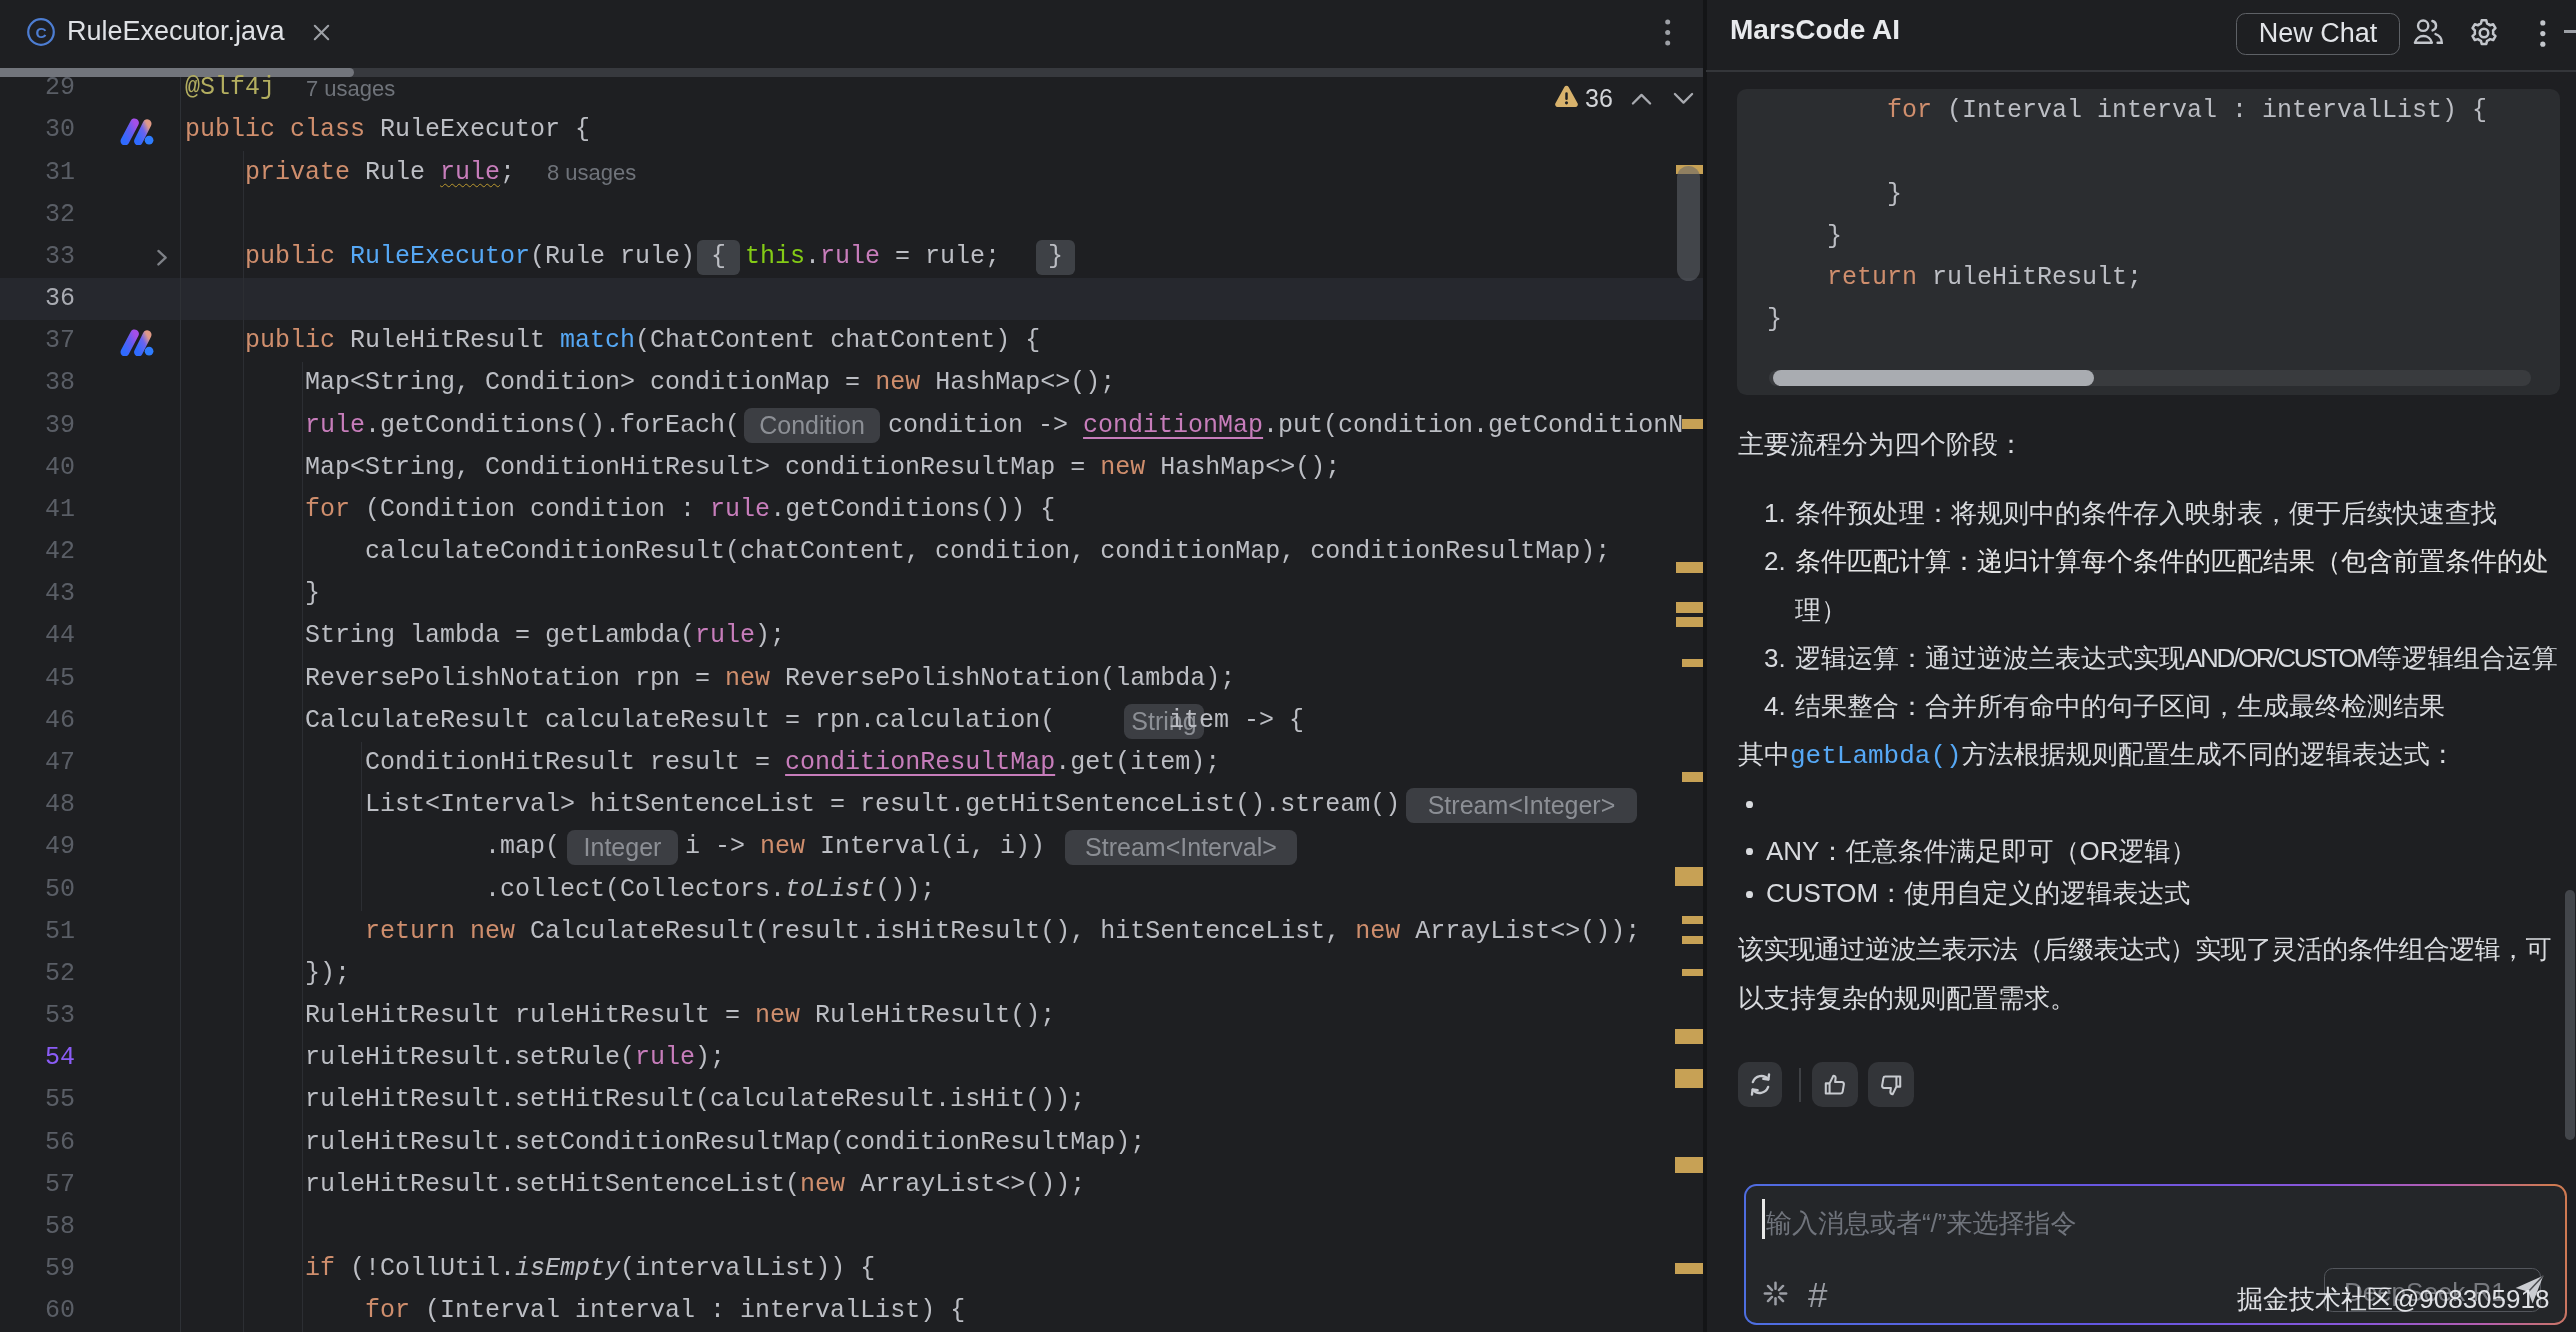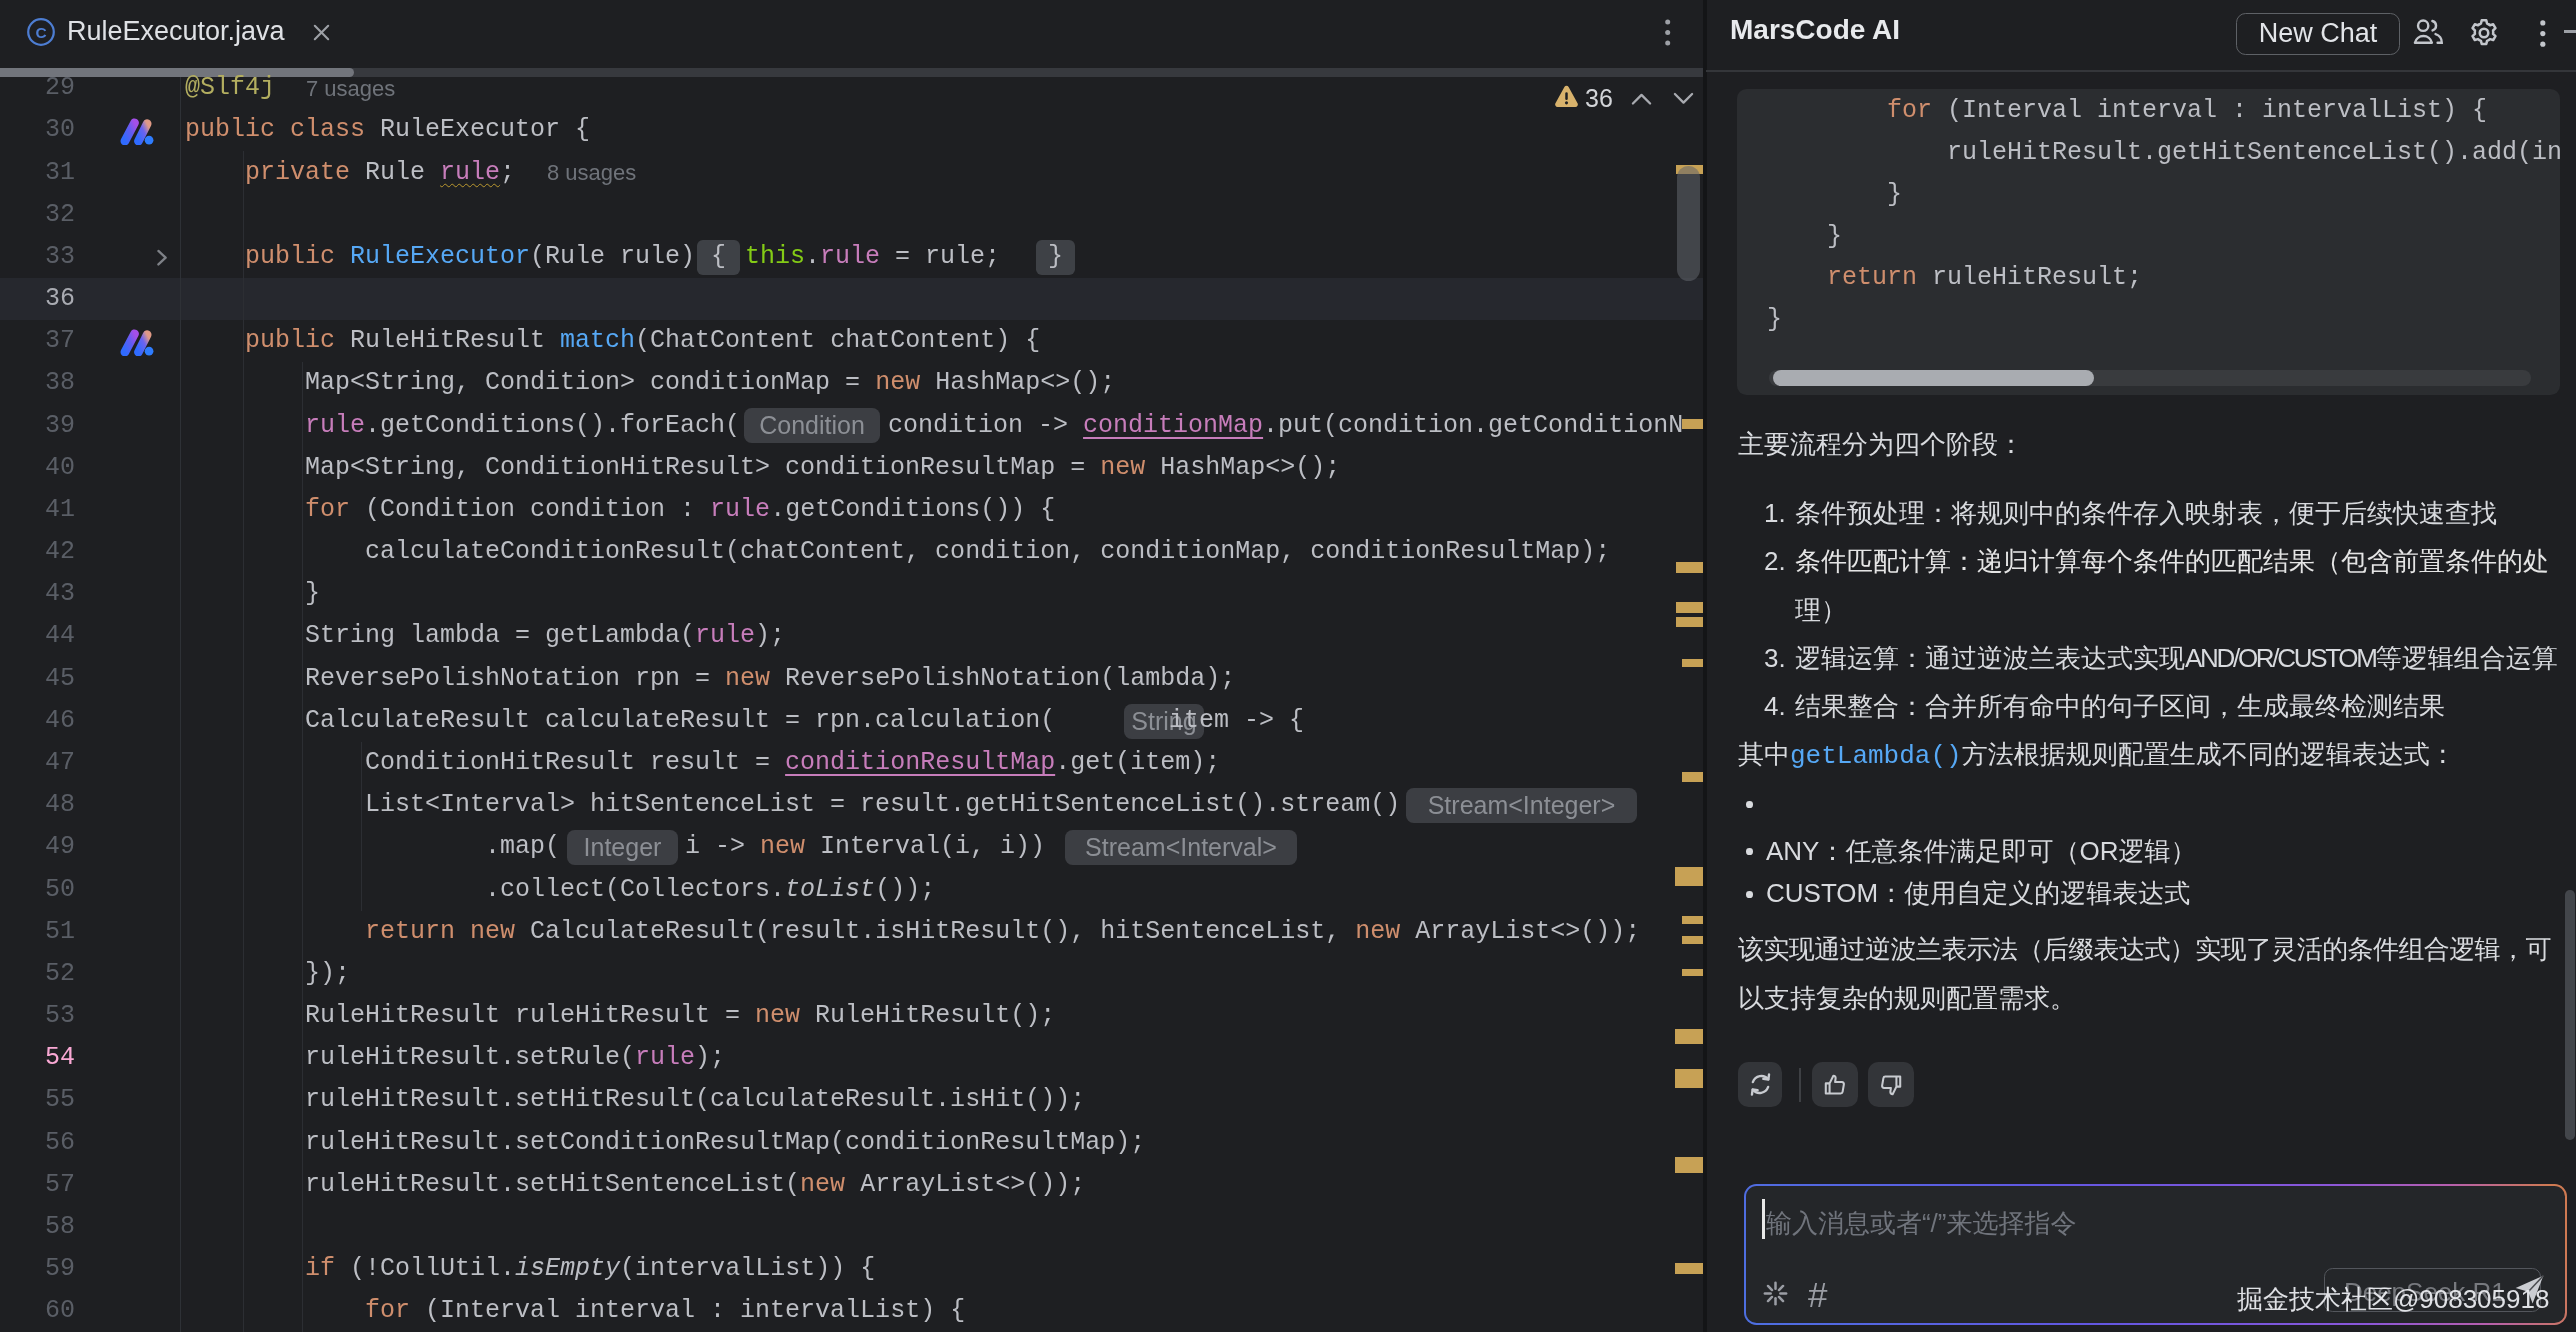--- a/index.html
+++ b/index.html
@@ -61,21 +61,21 @@
     <div class="num" style="left:0;top:615px;color:#5a5e66">44</div>
     <div class="num" style="left:0;top:658px;color:#5a5e66">45</div>
     <div class="num" style="left:0;top:700px;color:#5a5e66">46</div>
     <div class="num" style="left:0;top:742px;color:#5a5e66">47</div>
     <div class="num" style="left:0;top:784px;color:#5a5e66">48</div>
     <div class="num" style="left:0;top:826px;color:#5a5e66">49</div>
     <div class="num" style="left:0;top:869px;color:#5a5e66">50</div>
     <div class="num" style="left:0;top:911px;color:#5a5e66">51</div>
     <div class="num" style="left:0;top:953px;color:#5a5e66">52</div>
     <div class="num" style="left:0;top:995px;color:#5a5e66">53</div>
-    <div class="num" style="left:0;top:1037px;color:#f9a8d4">54</div>
+    <div class="num" style="left:0;top:1037px;color:#8b5cf6">54</div>
     <div class="num" style="left:0;top:1079px;color:#5a5e66">55</div>
     <div class="num" style="left:0;top:1122px;color:#5a5e66">56</div>
     <div class="num" style="left:0;top:1164px;color:#5a5e66">57</div>
     <div class="num" style="left:0;top:1206px;color:#5a5e66">58</div>
     <div class="num" style="left:0;top:1248px;color:#5a5e66">59</div>
     <div class="num" style="left:0;top:1290px;color:#5a5e66">60</div>
     <svg class="ab" style="left:119px;top:116px" width="35" height="29" viewBox="0 0 36 30">
       <defs>
         <linearGradient id="g1" x1="0" y1="1" x2="1" y2="0">
           <stop offset="0" stop-color="#2f6bff"></stop>
@@ -187,21 +187,20 @@
       <circle cx="12" cy="12" r="3.2" fill="none" stroke="#c3c6cc" stroke-width="1.9"></circle>
     </svg>
     <svg class="ab" style="left:831px;top:18.3px" width="11.6" height="32" viewBox="0 0 12 33">
       <circle cx="6" cy="5" r="2.7" fill="#c3c6cc"></circle>
       <circle cx="6" cy="16" r="2.7" fill="#c3c6cc"></circle>
       <circle cx="6" cy="27" r="2.7" fill="#c3c6cc"></circle>
     </svg>
     <div class="ab" style="left:858px;top:30px;width:11.6px;height:2.9px;background:#9da0a6"></div>
     <div class="ab" style="left:31px;top:89px;width:823px;height:306px;background:#2b2d30;border-radius:9.6px;overflow:hidden">
       <div class="pc" style="left:150px;top:6.7px"><span style="color:#cf8e6d">for</span> (Interval interval : intervalList) {</div>
-      <div class="pc" style="left:210px;top:49px">ruleHitResult.getHitSentenceList().add(in</div>
       <div class="pc" style="left:150px;top:91px">}</div>
       <div class="pc" style="left:90px;top:133px">}</div>
       <div class="pc" style="left:90px;top:174px"><span style="color:#cf8e6d">return</span> ruleHitResult;</div>
       <div class="pc" style="left:30px;top:216px">}</div>
       <div class="ab" style="left:29px;top:286px"></div>
       <div class="ab" style="left:32px;top:281px;width:762px;height:16.4px;background:#393b3e;border-radius:8.7px"></div>
       <div class="ab" style="left:36px;top:281px;width:321px;height:16.4px;background:#a9acb1;border-radius:8.7px"></div>
     </div>
     <div class="zh" style="left:32px;top:425px;font-size:26px;color:#d8dade">主要流程分为四个阶段：</div>
     <div class="zh" style="left:58px;top:494px;font-size:26px;color:#d8dade">1.</div>

